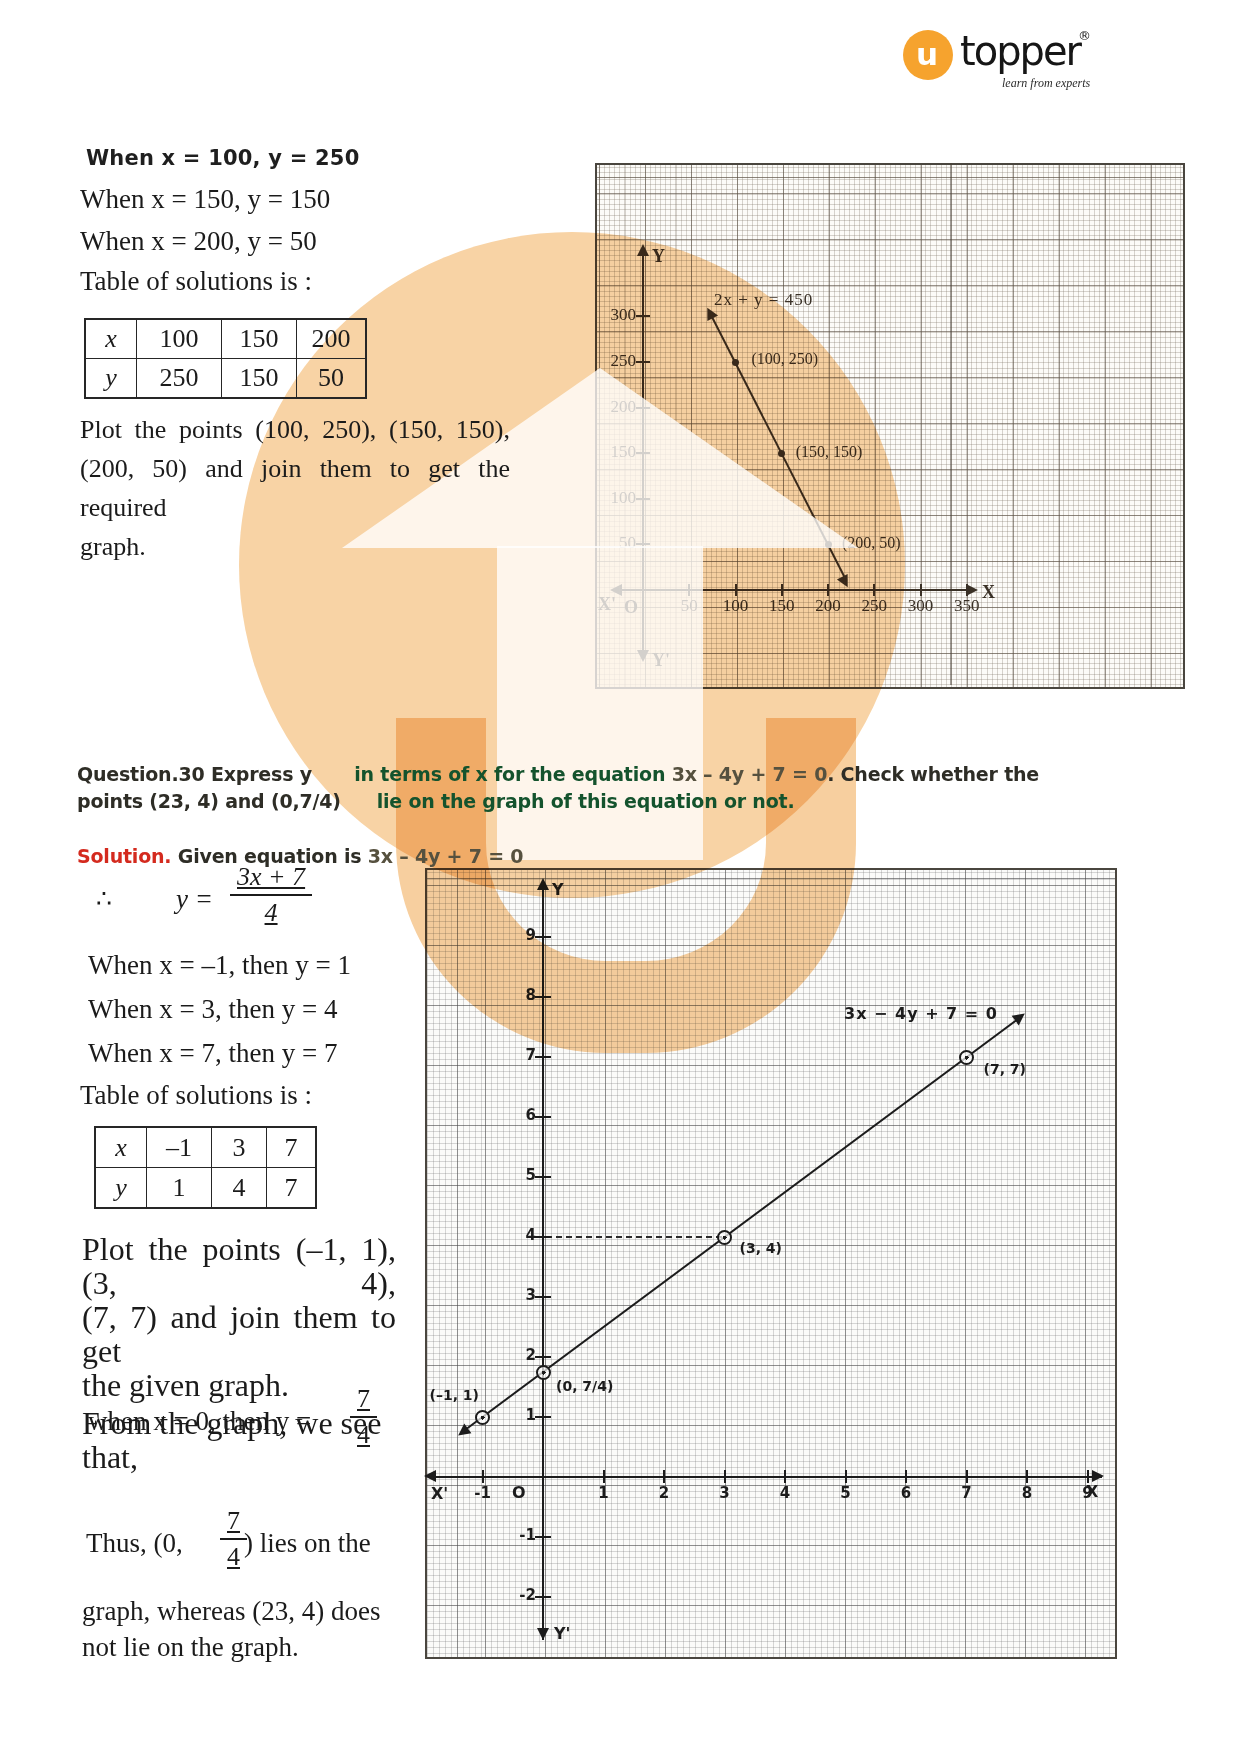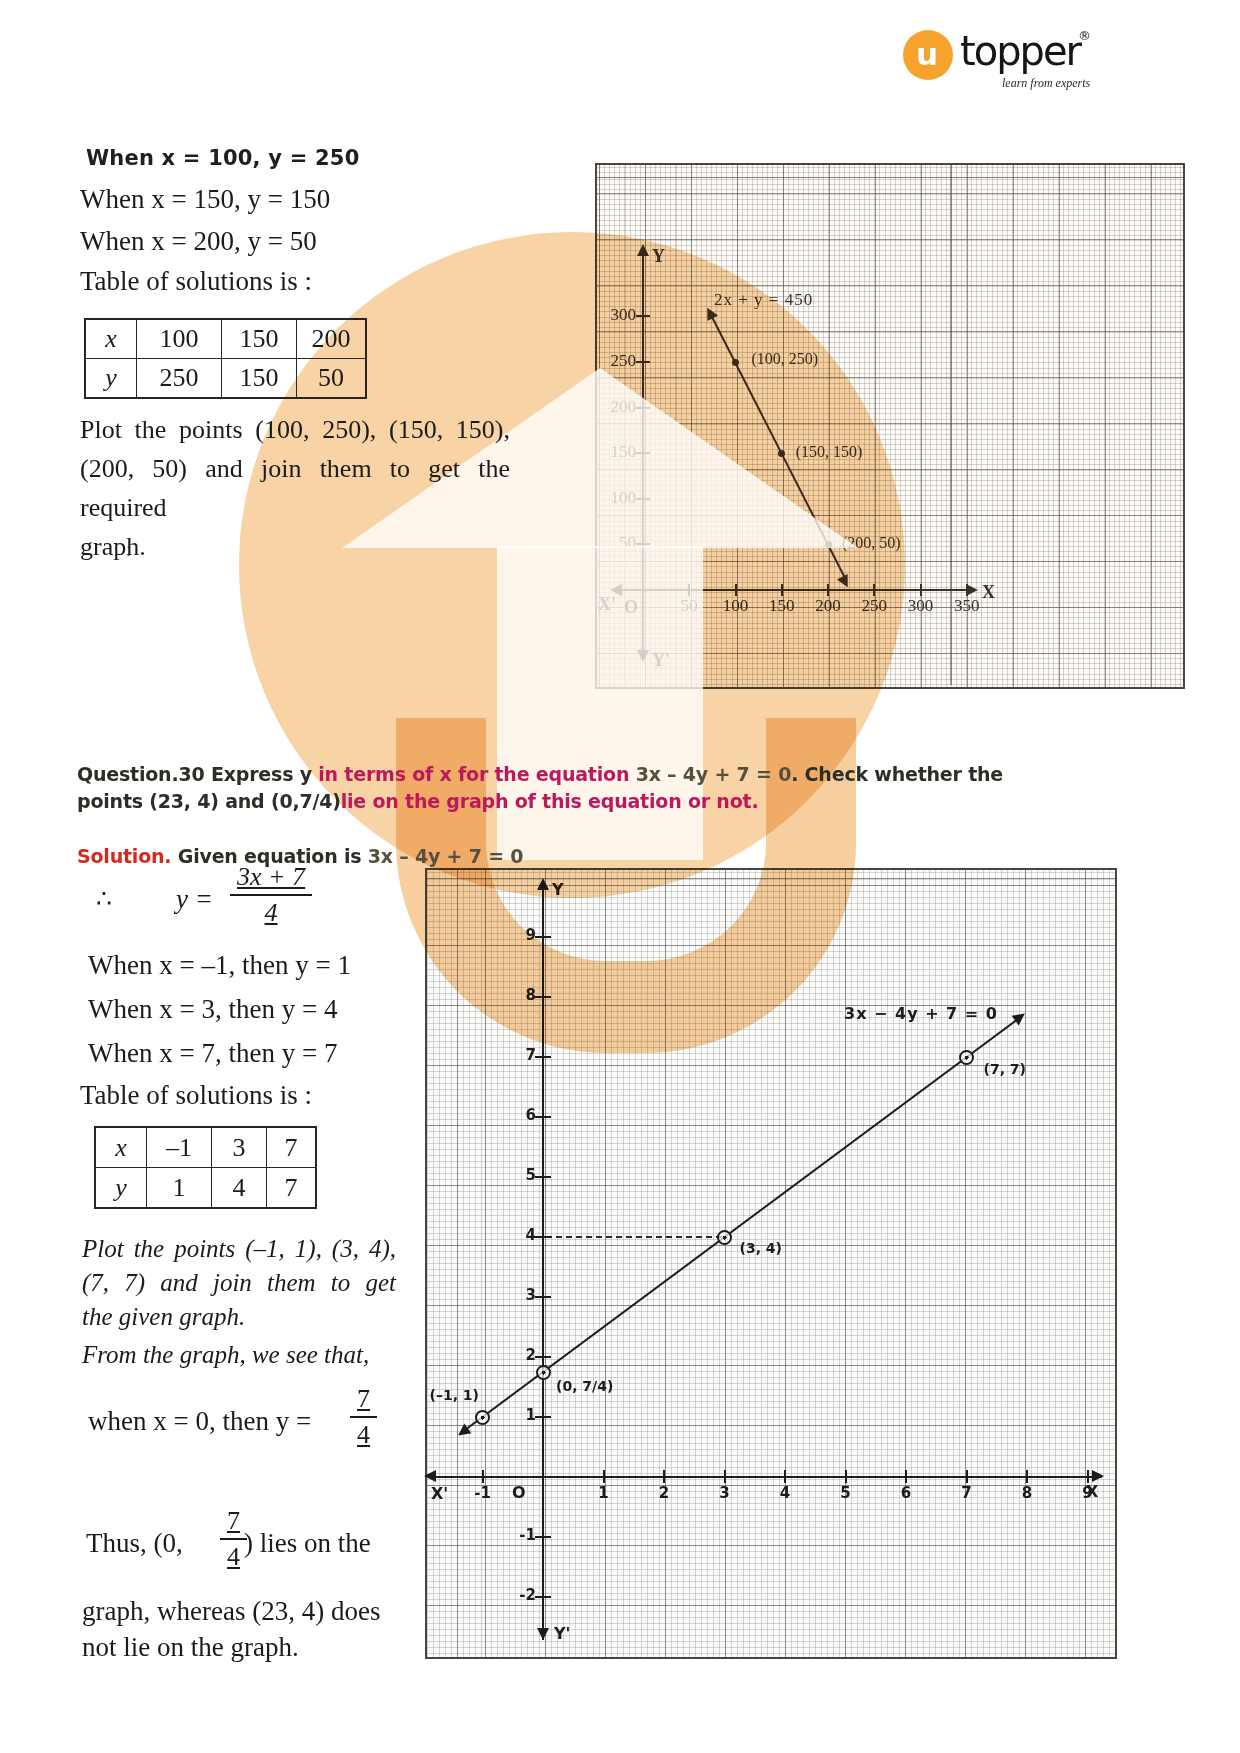--- a/index.html
+++ b/index.html
@@ -36,21 +36,21 @@
   .wm-arrow-head{position:absolute;width:0;height:0;border-left:258px solid transparent;
         border-right:258px solid transparent;border-bottom:180px solid rgba(255,255,255,.78);z-index:3;}
   .wm-arrow-shaft{position:absolute;background:rgba(255,255,255,.78);z-index:3;}
   
   .txt{position:absolute;z-index:4;white-space:nowrap;}
   .para{position:absolute;z-index:4;}
   .jline{text-align:justify;text-align-last:justify;}
   .boldline{font-family:"DejaVu Sans",sans-serif;font-weight:bold;color:#1f1f1f;font-size:21px;letter-spacing:.2px;}
   .bodyline{font-size:27px;}
   .qtext{font-family:"DejaVu Sans",sans-serif;font-weight:bold;font-size:19px;letter-spacing:-.2px;}
-  .qdark{color:#2e2d26;} .qgray{color:#be185d;} .qolive{color:#56513f;}
+  .qdark{color:#2e2d26;} .qgray{color:#14532d;margin-left:36px;} .qolive{color:#56513f;}
   .red{color:#d42a1e;}
   table.sol{border-collapse:collapse;border:2px solid #262626;background:rgba(255,255,255,.0);}
   table.sol td{border:1.5px solid #262626;text-align:center;font-size:26px;color:#1b1b1b;
                font-family:"Liberation Serif",serif;padding:0;}
   table.sol td.hd{font-style:italic;}
   .frac{position:absolute;z-index:4;text-align:center;font-size:26px;color:#1b1b1b;
         font-family:"Liberation Serif",serif;text-decoration:underline;}
   .frac .num{display:block;padding:0 7px 2px 7px;border-bottom:2px solid #1b1b1b;}
   .frac .den{display:block;padding-top:2px;}
   .it{font-style:italic;}
@@ -170,21 +170,21 @@
     </tr>
     <tr>
       <td class="hd" style="height:39px;">y</td>
       <td>1</td>
       <td>4</td>
       <td>7</td>
     </tr>
   </tbody>
     </table>
 
-  <div class="para serif" style="left:82px;top:1232px;width:314px;font-size:25px;line-height:34px;font-style:italic;">
+  <div class="para serif" style="left:82px;top:1232px;width:314px;font-size:32px;line-height:34px;">
     <div class="jline">Plot the points (–1, 1), (3, 4),</div>
     <div class="jline">(7, 7) and join them to get</div>
     <div>the given graph.</div>
     <div style="margin-top:4px;">From the graph, we see that,</div>
   </div>
 
   <div class="txt serif bodyline" style="left:88px;top:1406px;">when x = 0, then y =</div>
   <div class="frac" style="left:350px;top:1384px;">
     <span class="num">7</span>
     <span class="den">4</span>

